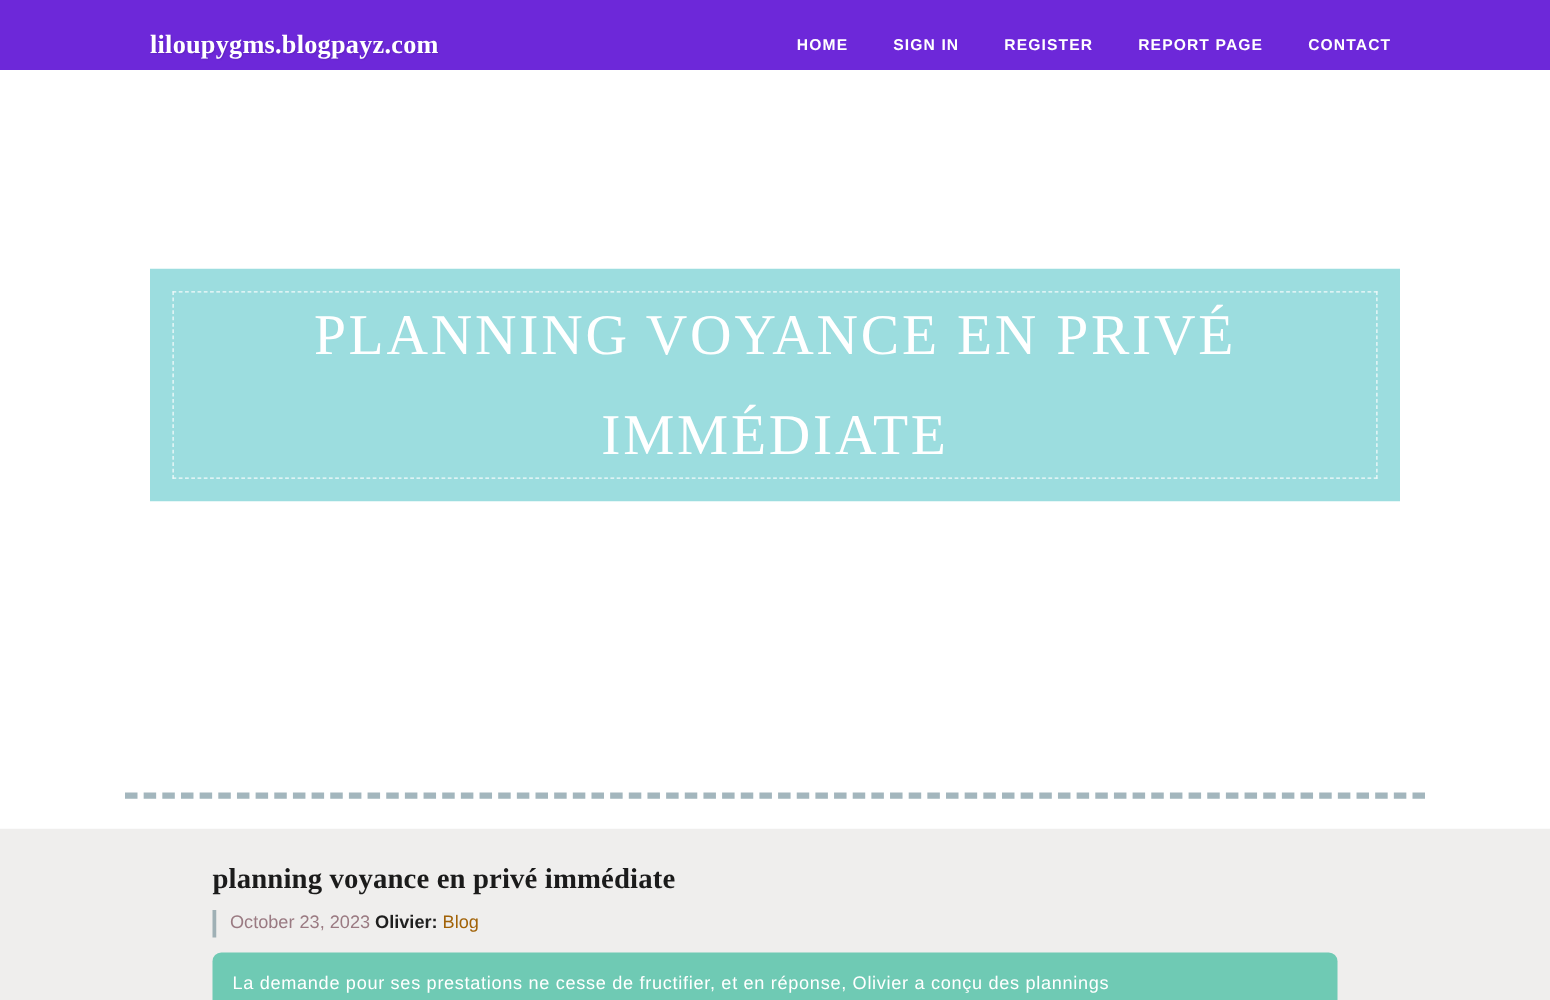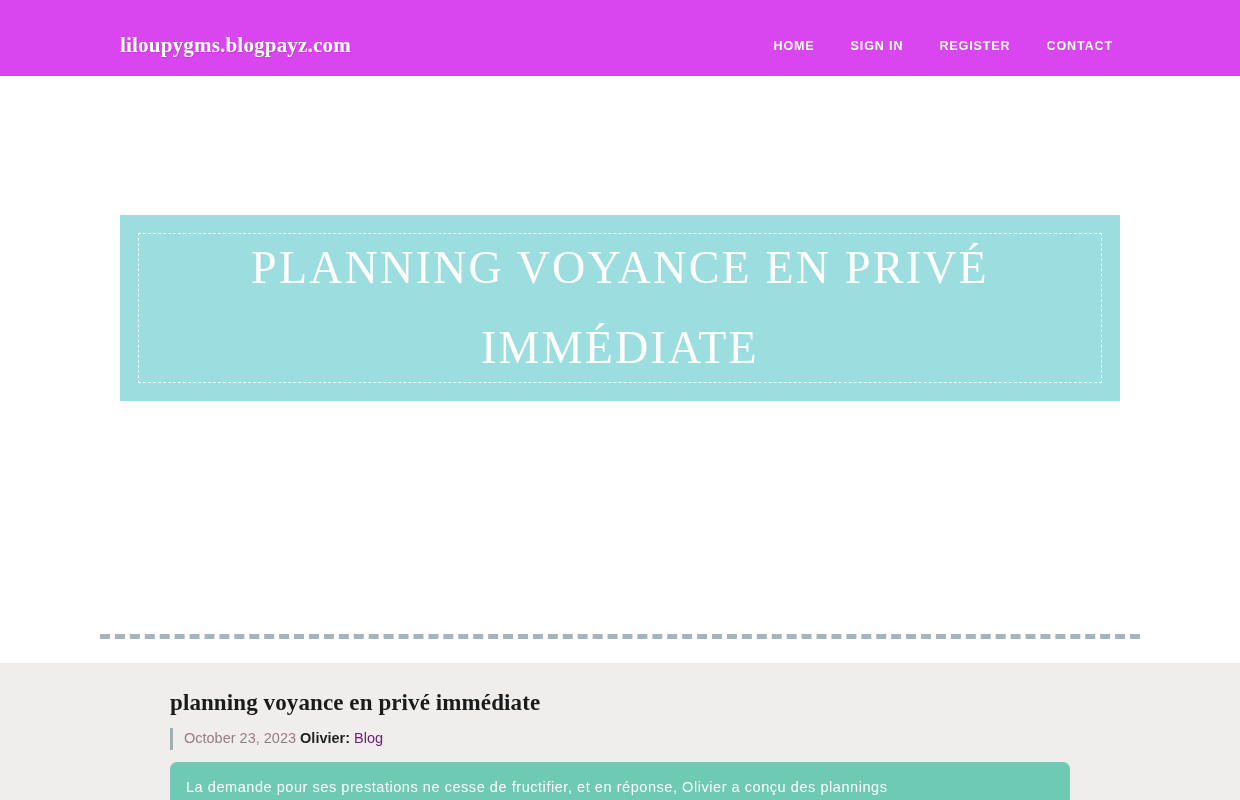--- a/index.html
+++ b/index.html
@@ -20,22 +20,22 @@
   
   .page {
     position: relative;
     width: 1240px;
     height: 800px;
     background: #ffffff;
   }
 
   
   .site-header {
-    height: 76px;
-    background: #d946ef;
+    height: 56px;
+    background: #6d28d9;
     display: flex;
     align-items: center;
     padding: 16px 127px 0 120px;
     justify-content: space-between;
   }
 
   .site-logo {
     font-family: "Liberation Serif", serif;
     font-weight: bold;
     font-size: 21px;
@@ -164,21 +164,21 @@
     text-decoration: none;
     cursor: pointer;
   }
 
   .meta-cat-label {
     color: #1f1f1f;
     font-weight: bold;
   }
 
   .meta-cat-link {
-    color: #701a75;
+    color: #a16207;
     text-decoration: none;
     cursor: pointer;
   }
 
   .callout {
     margin-top: 14px;
     width: 900px;
     background: #6fcab4;
     border-radius: 7px;
     padding: 14px 16px 20px 16px;
@@ -193,20 +193,21 @@
 
 <div class="page">
 
   <header class="site-header">
     <div class="site-logo">liloupygms.blogpayz.com</div>
 
     <nav class="main-nav">
       <a class="nav-link" href="#">HOME</a>
       <a class="nav-link" href="#">SIGN IN</a>
       <a class="nav-link" href="#">REGISTER</a>
+      <a class="nav-link" href="#">REPORT PAGE</a>
       <a class="nav-link" href="#">CONTACT</a>
     </nav>
   </header>
 
   <section class="hero-outer">
     <div class="hero-inner"></div>
     <h1 class="hero-title">PLANNING VOYANCE EN PRIVé IMMéDIATE</h1>
   </section>
 
   <div class="section-divider"></div>

